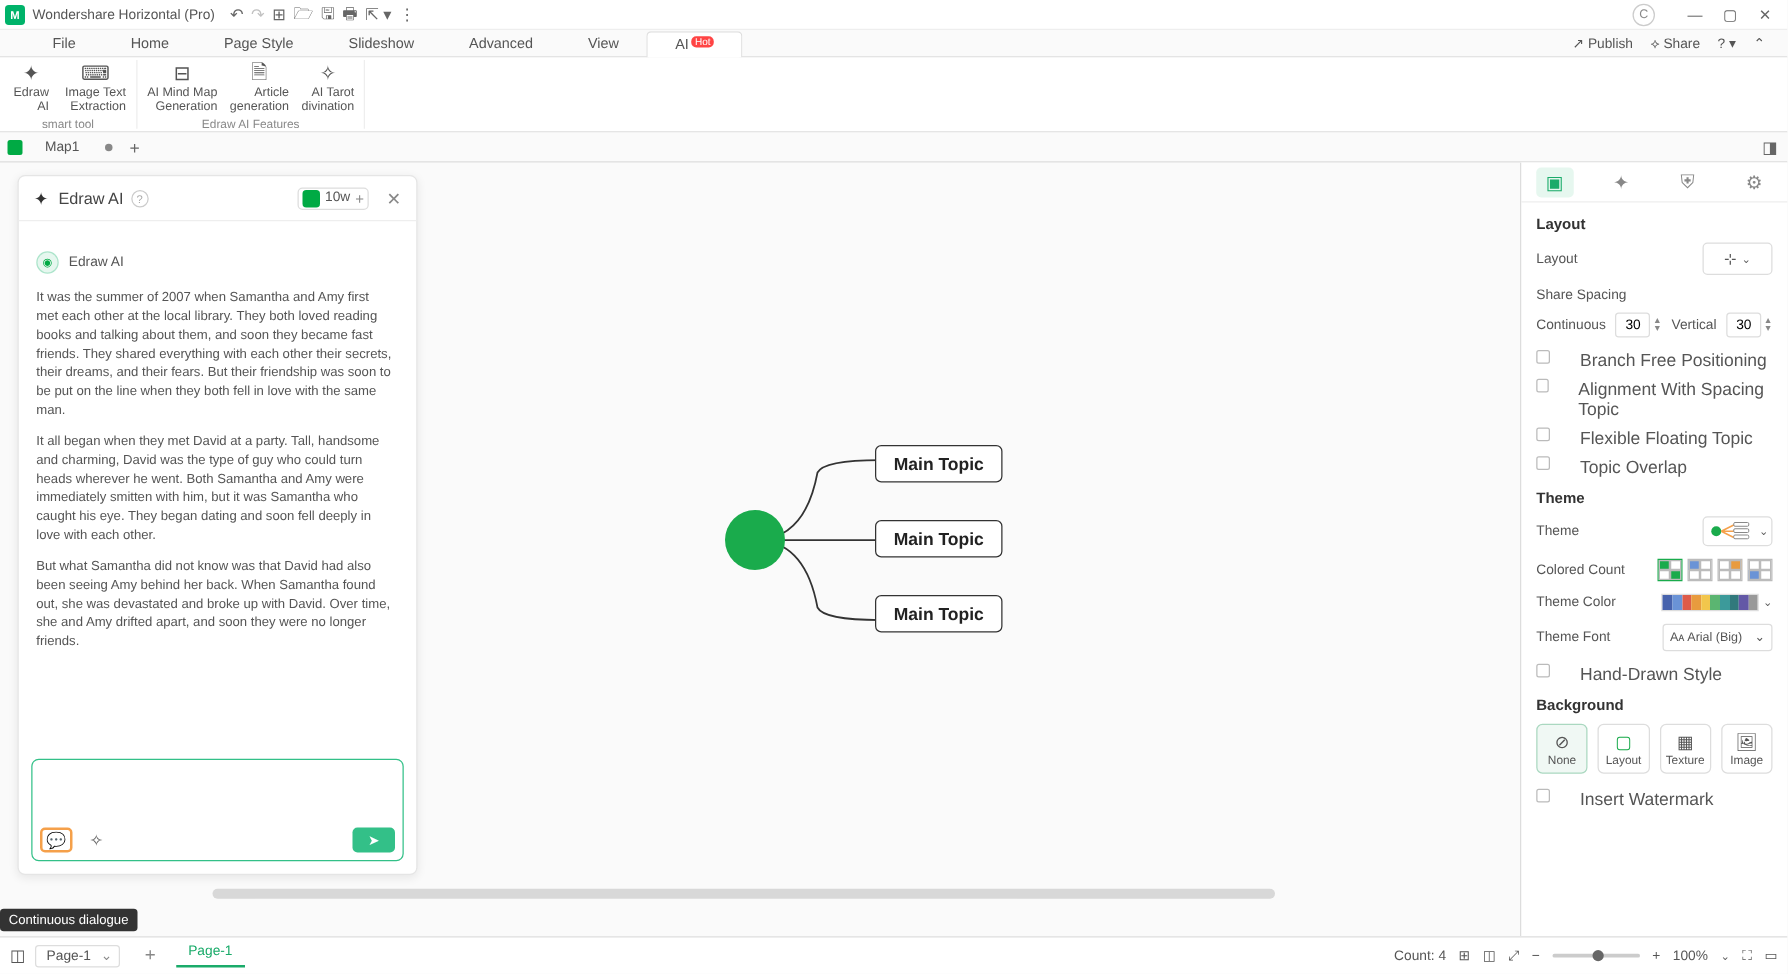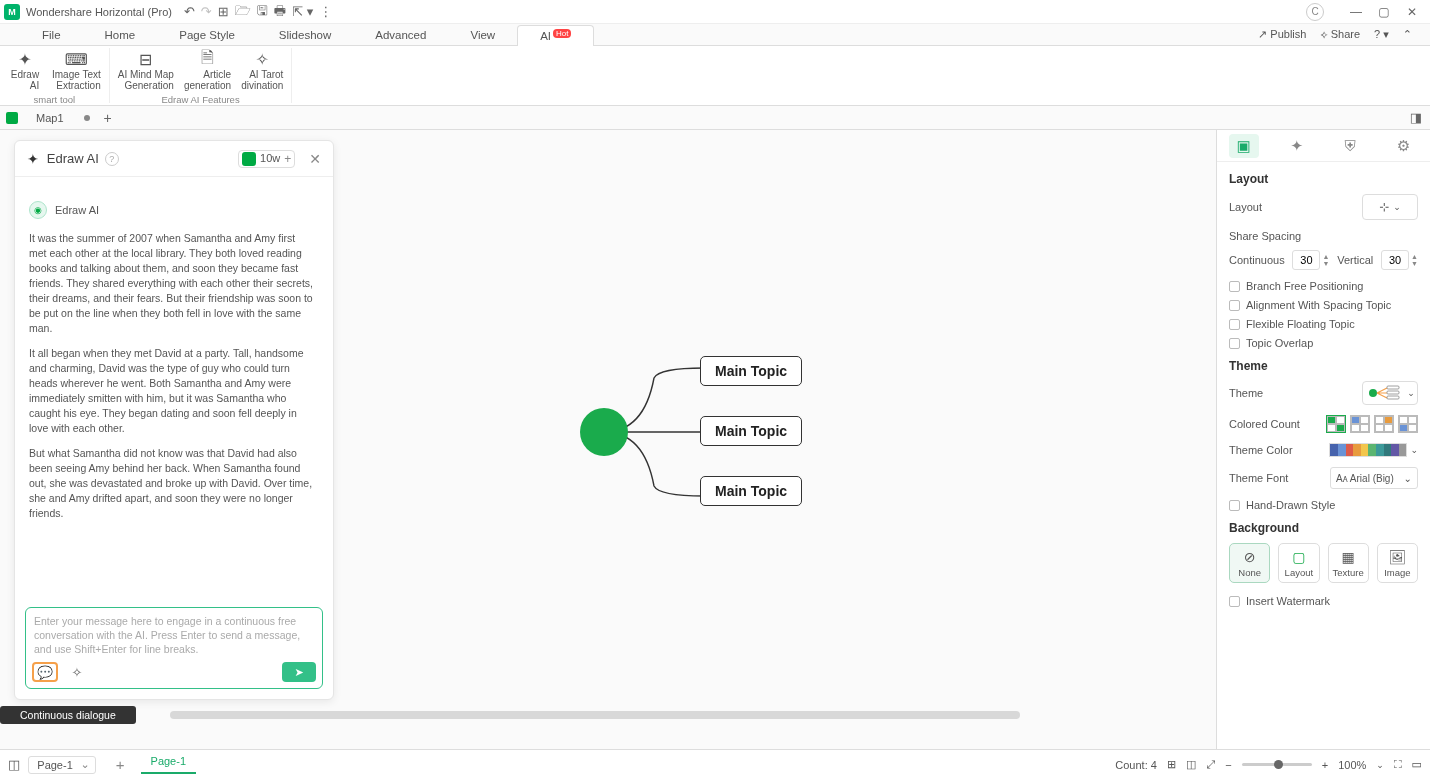--- a/index.html
+++ b/index.html
@@ -49,38 +49,38 @@
 .airow .av{width:18px;height:18px;border-radius:50%;background:#e6f7ef;border:1px solid #aee5cc;display:flex;align-items:center;justify-content:center;font-size:9px;color:#0a4}
 .airow .aname{font-size:11px;color:#555}
 .aireply{font-size:10.5px;line-height:15px;color:#555;margin:12px 4px 0 4px}
 .aireply p{margin-bottom:10px}
 .ai-input{border:1px solid #33c088;border-radius:6px;margin:6px 10px 10px;padding:6px 8px 6px 8px;position:relative;height:82px}
 .ai-input .ph{font-size:10.5px;color:#aaa;line-height:14px}
 .ai-input .tools{position:absolute;bottom:6px;left:6px;display:flex;gap:6px}
 .ai-input .tools .tool{width:26px;height:20px;display:flex;align-items:center;justify-content:center;font-size:13px;color:#666;border-radius:4px}
 .ai-input .tools .tool.active{border:2px solid #f5a04a}
 .ai-input .send{position:absolute;bottom:6px;right:6px;width:34px;height:20px;background:#33c088;border-radius:4px;display:flex;align-items:center;justify-content:center;color:#fff;font-size:11px;cursor:pointer}
-.tooltip{position:absolute;left:0;top:576px;background:#333;color:#fff;font-size:10.5px;padding:3px 20px;border-radius:3px;z-index:10}
+.tooltip{position:absolute;left:0;top:597px;background:#333;color:#fff;font-size:10.5px;padding:3px 7px;border-radius:3px;z-index:10}
 .canvas{position:absolute;left:340px;right:214px;top:0;bottom:0;overflow:hidden}
 .mindmap{position:absolute;left:240px;top:230px}
 .root{width:48px;height:48px;background:#1aab4c;border-radius:50%;position:absolute;left:0;top:48px}
 .branch{position:absolute;left:24px;top:-6px}
 .topic{position:absolute;border:1.5px solid #333;border-radius:5px;padding:6px 14px;font-size:14px;font-weight:600;color:#222;background:#fff;white-space:nowrap}
 .sidebar{position:absolute;right:0;top:0;width:214px;bottom:0;background:#fff;border-left:1px solid #ddd;display:flex;flex-direction:column}
 .sidetabs{height:32px;display:flex;justify-content:space-around;align-items:center;border-bottom:1px solid #eee}
 .sidetabs .stab{width:30px;height:24px;display:flex;align-items:center;justify-content:center;font-size:15px;color:#888;cursor:pointer;border-radius:4px}
 .sidetabs .stab.active{background:#e6f7ef;color:#1aab6a}
 .sidebody{padding:10px 12px;overflow-y:auto;flex:1}
 .sect-title{font-size:12px;font-weight:600;color:#333;margin-bottom:8px}
 .row{display:flex;align-items:center;justify-content:space-between;margin-bottom:10px;font-size:11px;color:#555}
 .lselect{width:56px;height:26px;border:1px solid #ddd;border-radius:4px;display:flex;align-items:center;justify-content:center;gap:4px;font-size:12px}
 .spin{display:flex;align-items:center;gap:2px}
 .spin input{width:28px;height:20px;border:1px solid #ddd;border-radius:3px;text-align:center;font-size:11px}
 .spin .arrows{display:flex;flex-direction:column;font-size:7px;line-height:7px;color:#888}
-.chk{display:flex;align-items:center;gap:6px;font-size:11px;color:#555;margin-bottom:7px}
+.chk{display:flex;align-items:flex-start;gap:24px;font-size:14px;color:#555;margin-bottom:7px}
 .chk .box{width:11px;height:11px;border:1px solid #bbb;border-radius:2px}
 .theme-preview{width:56px;height:24px;border:1px solid #ddd;border-radius:4px;display:flex;align-items:center;justify-content:center;position:relative}
 .theme-preview svg{width:40px;height:18px}
 .cbgrid{display:flex;gap:4px}
 .cbcell{width:20px;height:18px;border:1px solid #bbb;display:grid;grid-template-columns:1fr 1fr;grid-template-rows:1fr 1fr}
 .cbcell div{border:0.5px solid #bbb}
 .colorstrip{width:78px;height:14px;border:1px solid #ddd;display:flex}
 .colorstrip span{flex:1}
 .fontselect{width:88px;height:22px;border:1px solid #ddd;border-radius:3px;display:flex;align-items:center;padding:0 5px;font-size:10px;justify-content:space-between}
 .bggrid{display:flex;gap:8px;margin-top:6px}
@@ -200,21 +200,20 @@
         <div class="aname">Edraw AI</div>
       </div>
       <div class="aireply">
         <p>It was the summer of 2007 when Samantha and Amy first met each other at the local library. They both loved reading books and talking about them, and soon they became fast friends. They shared everything with each other  their secrets, their dreams, and their fears. But their friendship was soon to be put on the line when they both fell in love with the same man.</p>
         <p>It all began when they met David at a party. Tall, handsome and charming, David was the type of guy who could turn heads wherever he went. Both Samantha and Amy were immediately smitten with him, but it was Samantha who caught his eye. They began dating and soon fell deeply in love with each other.</p>
         <p>But what Samantha did not know was that David had also been seeing Amy behind her back. When Samantha found out, she was devastated and broke up with David. Over time, she and Amy drifted apart, and soon they were no longer friends.</p>
 
       </div>
     </div>
     <div class="ai-input">
-      <div class="ph">Enter your message here to engage in a continuous free conversation with the AI. Press Enter to send a message, and use Shift+Enter for line breaks.</div>
       <div class="tools">
         <div class="tool active">💬</div>
         <div class="tool">✧</div>
       </div>
       <div class="send">➤</div>
     </div>
   </div>
   <div class="tooltip">Continuous dialogue</div>
 
   <div class="canvas">

